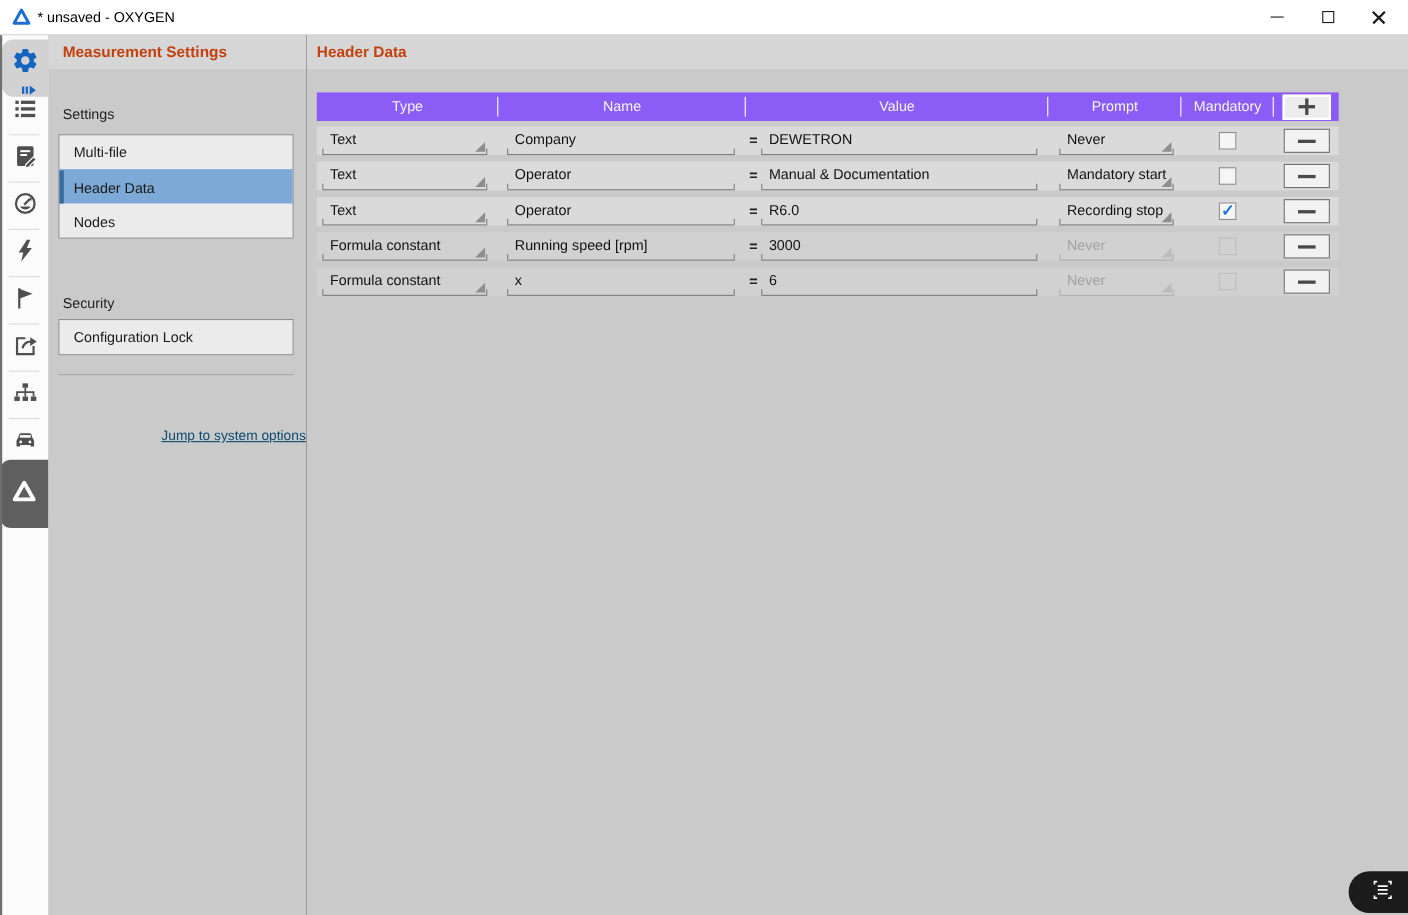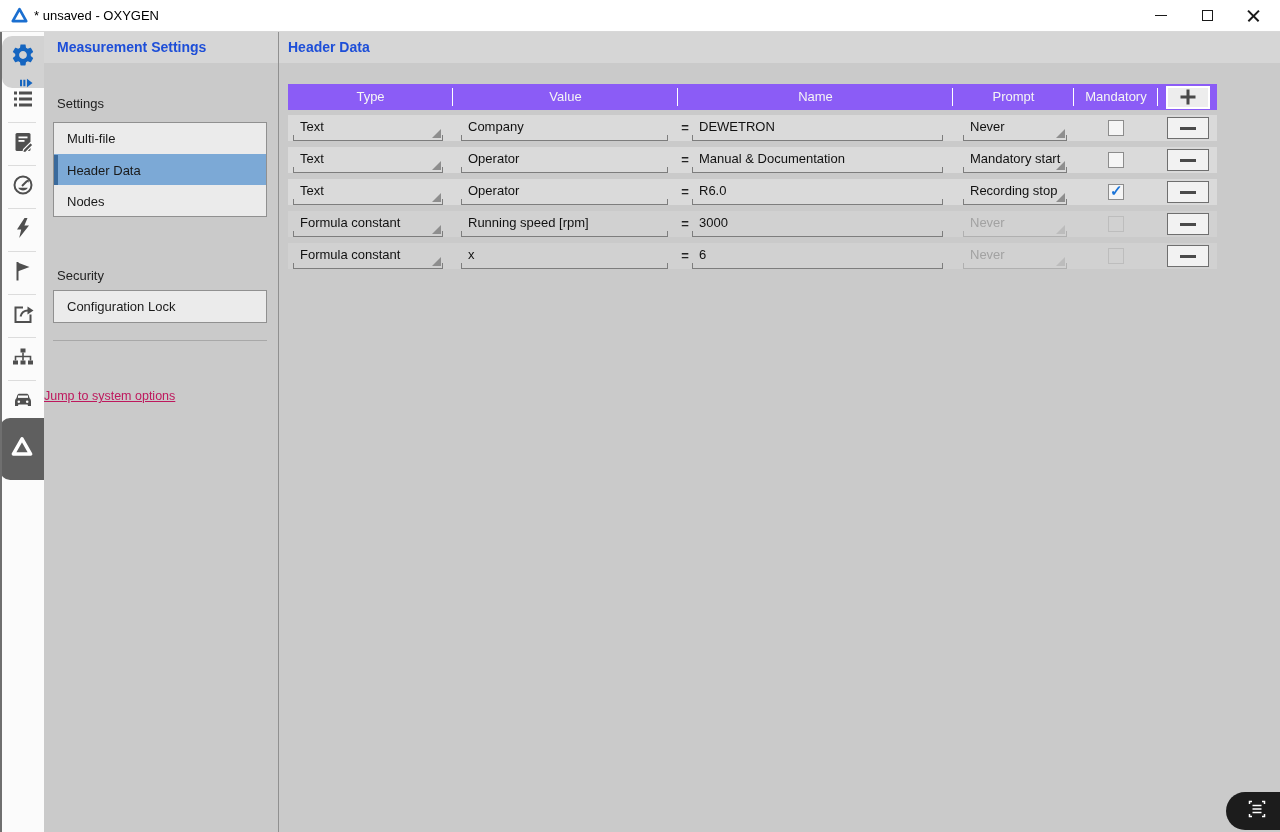--- a/index.html
+++ b/index.html
@@ -30,32 +30,32 @@
   .gear-tab .mini-run { position:absolute; left:18px; top:38px; }
   .side-btn { position:absolute; left:2px; width:42px; height:34px; display:flex; align-items:center; justify-content:center; cursor:pointer; }
   .side-sep { position:absolute; left:8px; width:28px; height:1px; background:#dcdcdc; }
   .logo-tab { position:absolute; left:0; top:386px; width:44px; height:62px; background:#5f5f5f; border-radius:10px 0 0 10px; display:flex; align-items:center; justify-content:center; cursor:pointer; }
 
   .vdiv { position:absolute; left:278px; top:32px; width:1px; height:800px; background:#909090; }
 
   
   .panel { position:absolute; left:44px; top:32px; width:234px; height:800px; background:#cacaca; }
   .pane-header { position:absolute; left:0; top:0; right:0; height:31px; background:#d6d6d6; }
-  .pane-title { font-size:14px; font-weight:bold; color:#1d4ed8; line-height:31px; padding-left:13px; white-space:nowrap; }
+  .pane-title { font-size:14px; font-weight:bold; color:#c2410c; line-height:31px; padding-left:13px; white-space:nowrap; }
   .section-label { position:absolute; left:13px; font-size:13px; color:#222; }
   .listbox { position:absolute; left:9px; width:214px; background:#ebebeb; border:1px solid #909090; }
   .list-item { height:31px; line-height:31px; padding-left:13px; font-size:13px; color:#1a1a1a; position:relative; cursor:pointer; }
   .list-item + .list-item { border-top:1px solid #c6c6c6; }
   .list-item.selected { background:#7ca9d6; border-top-color:#7ca9d6; }
   .list-item.selected + .list-item { border-top-color:transparent; }
   .list-item.selected::before { content:""; position:absolute; left:0; top:0; bottom:0; width:4px; background:#3a6a9c; }
   .panel-hr { position:absolute; left:9px; top:308px; width:214px; height:1px; background:#a8a8a8; }
   .reset-btn { position:absolute; left:9px; top:320px; width:214px; height:26px; background:#ebebeb; border:1px solid #909090;
                font-family:inherit; font-size:13px; color:#1a1a1a; text-align:center; padding:0; cursor:pointer; }
-  .jump-link { position:absolute; left:0; right:0; top:357px; text-align:left; font-size:12.5px; color:#be185d; text-decoration:underline; cursor:pointer; }
+  .jump-link { position:absolute; left:0; right:0; top:357px; text-align:right; font-size:12.5px; color:#0c4a6e; text-decoration:underline; cursor:pointer; }
 
   
   .main { position:absolute; left:279px; top:32px; width:1001px; height:800px; background:#cacaca; }
   .main .pane-title { padding-left:9px; }
   .htable { position:absolute; left:9px; top:52px; width:929px; }
   .thead, .trow { display:grid; grid-template-columns:165px 225px 275px 121px 84px 59px; height:26px; align-items:center; }
   .thead { background:#8b5cf6; }
   .th { position:relative; text-align:center; color:#f5f5f5; font-size:13px; line-height:26px; height:26px; }
   .th.sep::after { content:""; position:absolute; right:0; top:4px; width:1px; height:18px; background:#ffffff; }
   .th-add { display:flex; align-items:center; justify-content:center; height:26px; }
@@ -257,22 +257,22 @@
 </div>
 
 <div class="main">
   <div class="pane-header">
     <div class="pane-title">Header Data</div>
   </div>
 
   <div class="htable">
     <div class="thead">
       <div class="th sep">Type</div>
+      <div class="th sep">Name</div>
       <div class="th sep">Value</div>
-      <div class="th sep">Name</div>
       <div class="th sep">Prompt</div>
       <div class="th sep">Mandatory</div>
       <div class="th-add">
         <button class="add-btn"><span></span></button>
       </div>
     </div>
     <div id="rows">
   <div class="trow">
     <div class="cell c-type">
       <div class="field dropdown">

